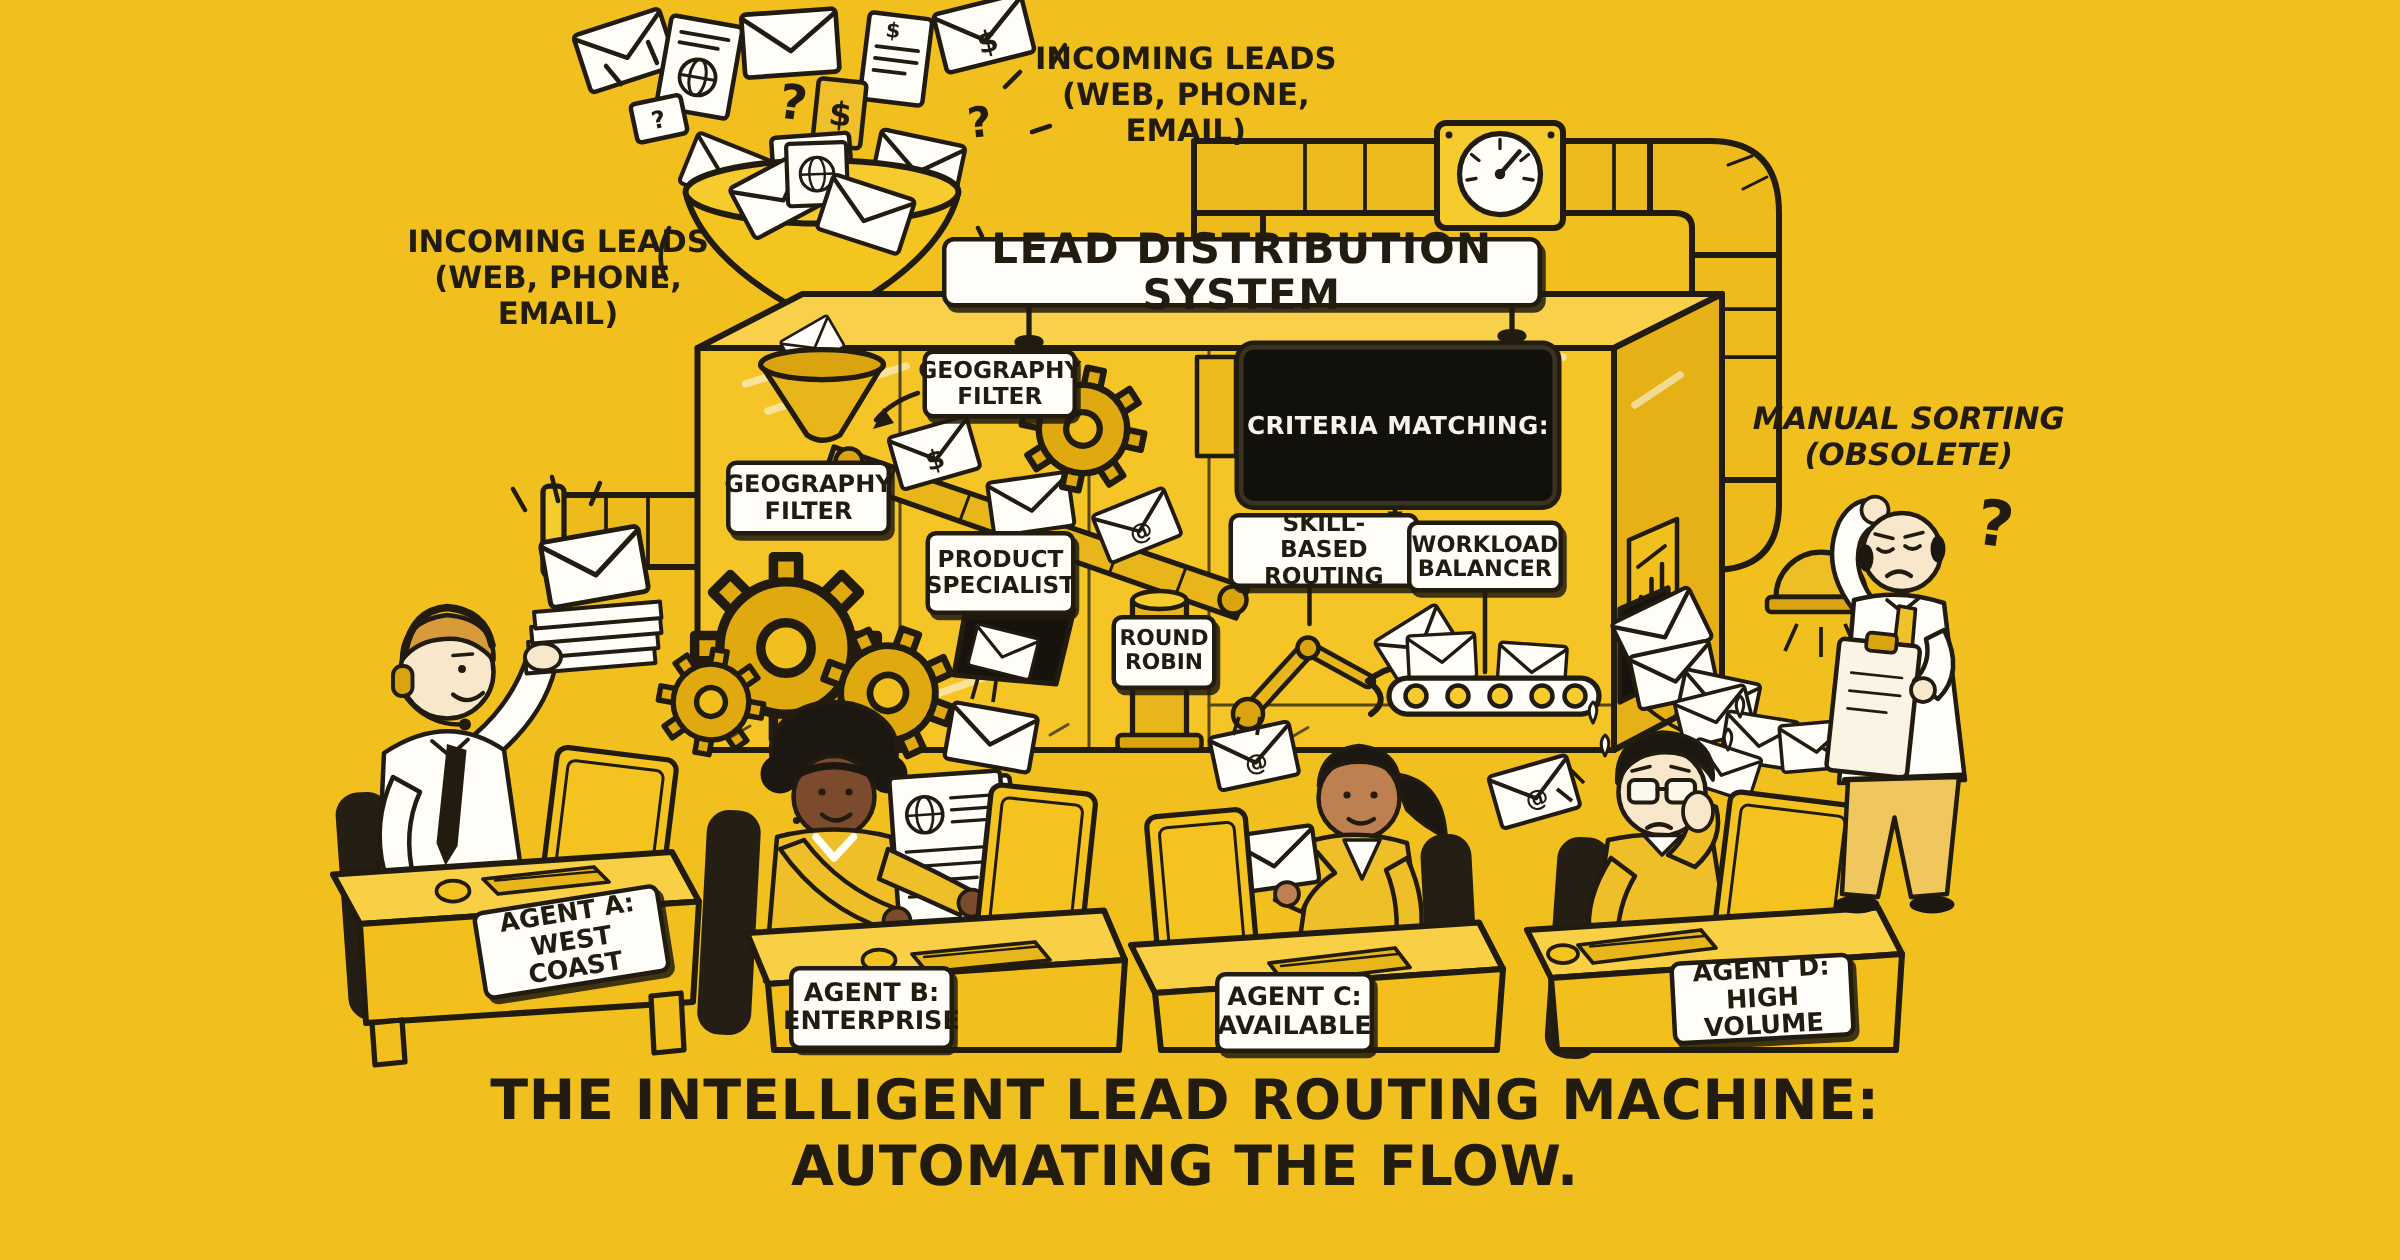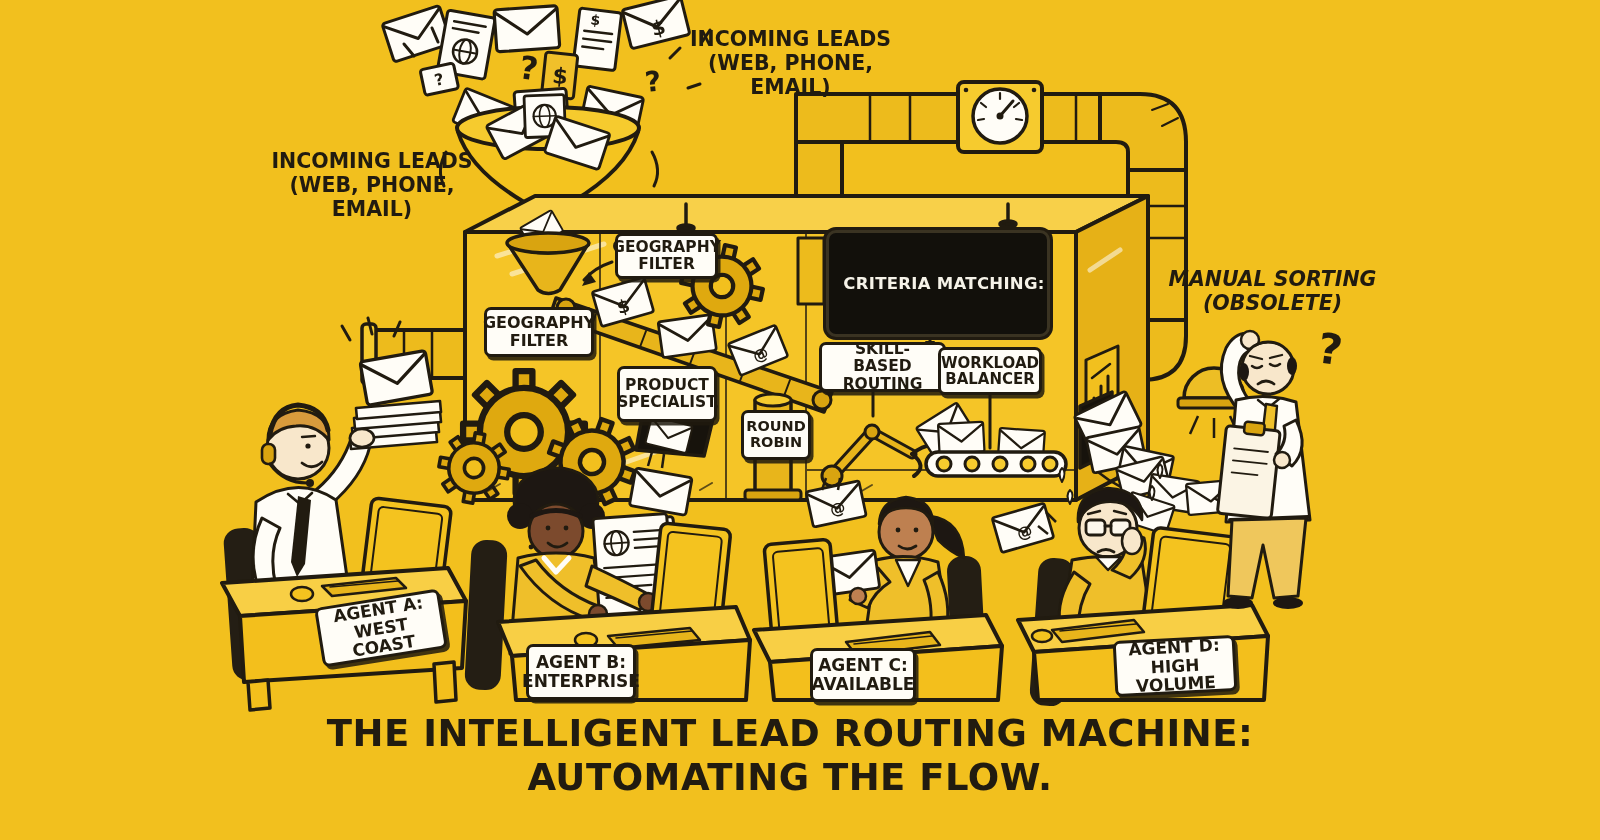--- a/index.html
+++ b/index.html
@@ -18,21 +18,21 @@
     font-weight:700;line-height:1.1;color:#211B10;padding:2px 4px;box-sizing:border-box;
   }
   .txt{
     position:absolute;text-align:center;white-space:pre-line;font-weight:700;
     color:#211B10;line-height:1.16;
   }
   .screen{
     position:absolute;left:826px;top:230px;width:206px;height:101px;
     background:#12100B;border:3px solid #3A3322;border-radius:10px;
     box-shadow:0 0 0 3px #211B10;display:flex;flex-direction:column;
-    align-items:center;justify-content:center;text-align:center;line-height:1.05;padding-left:12px;
+    align-items:center;justify-content:center;text-align:center;line-height:1.05;
   }
   .screen .l1{color:#F5F2E8;font-weight:700;font-size:16.5px;letter-spacing:.3px;}
   .screen .l2{color:#EFC94C;font-weight:700;font-size:22px;white-space:pre-line;margin-top:3px;}
   .title{
     position:absolute;left:628px;top:158px;width:400px;height:47px;
     font-size:28px;letter-spacing:1px;border-radius:8px;
   }
   .caption{left:250px;top:712px;width:1080px;font-size:37px;letter-spacing:.5px;line-height:1.2;}
   svg text{font-family:"DejaVu Sans","Liberation Sans",sans-serif;font-weight:700;fill:#211B10;}
 </style>
@@ -576,31 +576,32 @@
     <ellipse cx="1238" cy="603" rx="15" ry="6" fill="#1D1712"></ellipse>
     <ellipse cx="1288" cy="603" rx="15" ry="6" fill="#1D1712"></ellipse>
     <text x="1316" y="362" font-size="42" transform="rotate(8 1316 362)">?</text>
   </g>
 </svg>
 
   <div class="txt" style="left:683px;top:28px;width:215px;font-size:20.5px;">INCOMING LEADS
 (WEB, PHONE, EMAIL)</div>
   <div class="txt" style="left:262px;top:150px;width:220px;font-size:20.5px;">INCOMING LEADS
 (WEB, PHONE, EMAIL)</div>
+  <div class="tag title">LEAD DISTRIBUTION SYSTEM</div>
 
   <div class="tag" style="left:615px;top:233px;width:103px;height:46px;font-size:15.5px;">GEOGRAPHY
 FILTER</div>
   <div class="tag" style="left:484px;top:307px;width:110px;height:50px;font-size:16px;">GEOGRAPHY
 FILTER</div>
 
   <div class="screen">
     <div class="l1">CRITERIA MATCHING:</div>
   </div>
 
-  <div class="tag" style="left:617px;top:354px;width:100px;height:56px;font-size:15.5px;margin-top:12px;">PRODUCT
+  <div class="tag" style="left:617px;top:354px;width:100px;height:56px;font-size:15.5px;">PRODUCT
 SPECIALIST</div>
   <div class="tag" style="left:741px;top:367px;width:70px;height:50px;font-size:14.5px;margin-top:43px;">ROUND
 ROBIN</div>
   <div class="tag" style="left:819px;top:342px;width:127px;height:50px;font-size:15.5px;">SKILL-BASED
 ROUTING</div>
   <div class="tag" style="left:938px;top:347px;width:104px;height:48px;font-size:15px;">WORKLOAD
 BALANCER</div>
 
   <div class="txt" style="left:1160px;top:268px;width:225px;font-size:20.5px;font-style:italic;">MANUAL SORTING
 (OBSOLETE)</div>

